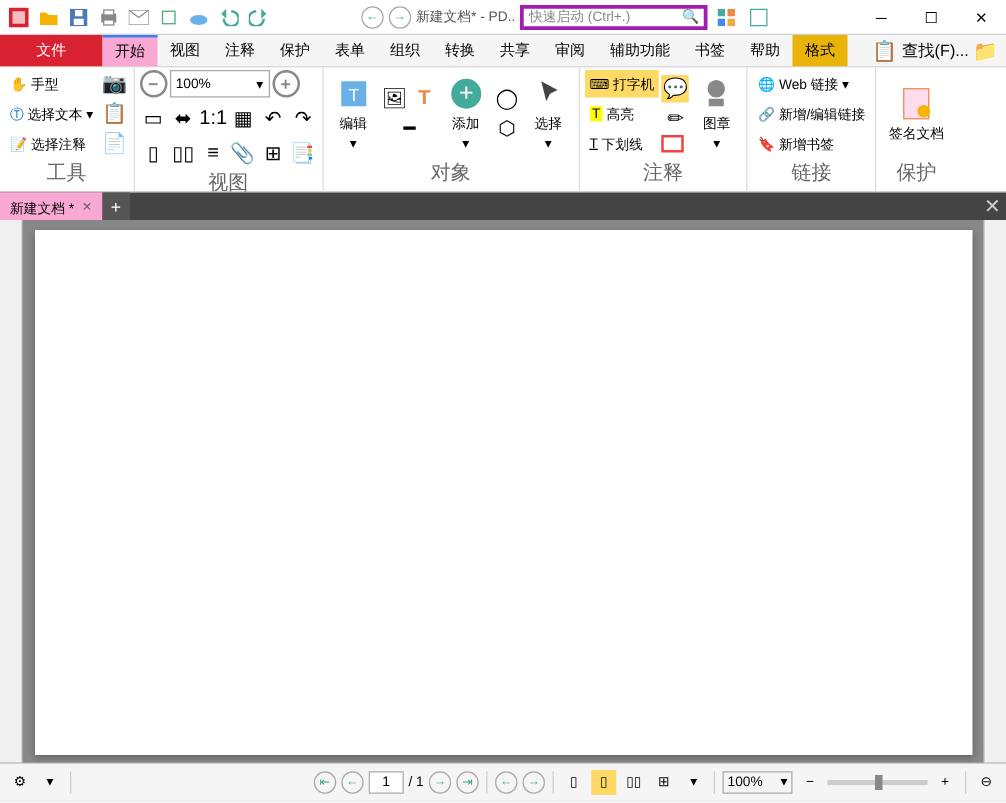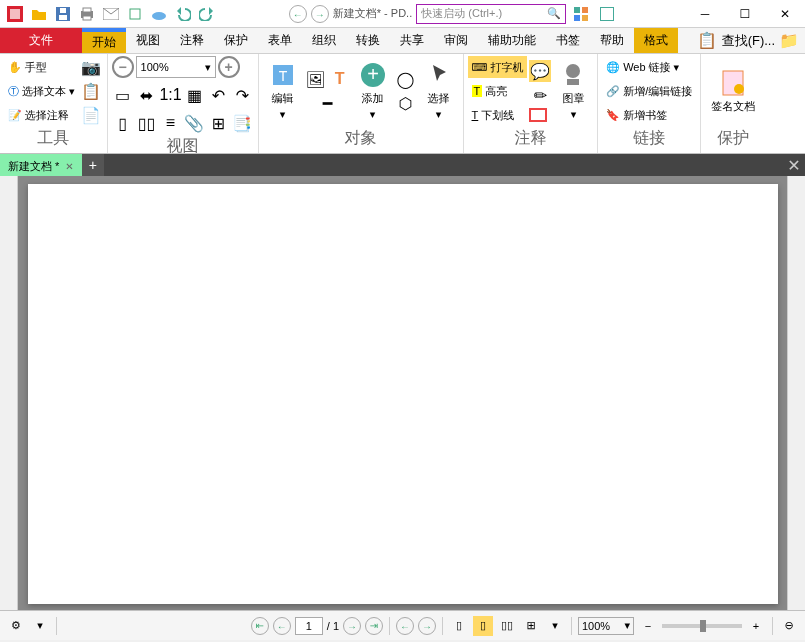--- a/index.html
+++ b/index.html
@@ -4,49 +4,49 @@
 <style>
 * { margin: 0; padding: 0; box-sizing: border-box; font-family: "Microsoft YaHei", Arial, sans-serif; }
 body { width: 805px; height: 642px; background: #f0f0f0; overflow: hidden; position: relative; }
 
 
 .titlebar { height: 28px; background: #fff; display: flex; align-items: center; border-bottom: 1px solid #d0d0d0; }
 .qat { display: flex; align-items: center; gap: 2px; padding: 0 4px; }
 .qat-btn { width: 22px; height: 22px; display: flex; align-items: center; justify-content: center; cursor: pointer; }
 .title-center { flex: 1; display: flex; align-items: center; justify-content: center; gap: 4px; font-size: 11px; color: #555; }
 .nav-arrow { width: 18px; height: 18px; border: 1px solid #aaa; border-radius: 50%; display: flex; align-items: center; justify-content: center; font-size: 10px; color: #4a7; }
-.search-box { width: 150px; height: 20px; border: 1px solid #a21caf; font-size: 11px; padding: 0 4px; color: #888; display: flex; align-items: center; }
+.search-box { width: 150px; height: 20px; border: 3px solid #a21caf; font-size: 11px; padding: 0 4px; color: #888; display: flex; align-items: center; }
 .win-btns { display: flex; }
 .win-btn { width: 40px; height: 28px; display: flex; align-items: center; justify-content: center; font-size: 12px; }
 
 
 .menubar { height: 26px; background: #f5f5f5; display: flex; align-items: stretch; border-bottom: 1px solid #d0d0d0; }
 .menu-item { padding: 0 10px; font-size: 12px; display: flex; align-items: center; cursor: pointer; }
 .menu-file { background: #d92231; color: #fff; padding: 0 29px; }
-.menu-active { background: #eab308; border-top: 4px solid #3b82f6; }
+.menu-active { background: #f9a8d4; border-top: 2px solid #3b82f6; }
 .menu-format { background: #eab308; }
 .menu-right { margin-left: auto; display: flex; align-items: center; gap: 4px; padding-right: 6px; }
 
 
 .ribbon { height: 100px; background: #fff; display: flex; border-bottom: 1px solid #c0c0c0; }
 .ribbon-group { border-right: 1px solid #ddd; display: flex; flex-direction: column; padding: 2px 4px; }
 .ribbon-group-body { flex: 1; display: flex; align-items: center; gap: 2px; }
 .ribbon-group-label { font-size: 16px; color: #666; text-align: center; padding: 2px 0; }
 .ribbon-row { display: flex; align-items: center; gap: 2px; }
 .ribbon-col { display: flex; flex-direction: column; gap: 2px; }
 .ribbon-btn-sm { width: 22px; height: 22px; display: flex; align-items: center; justify-content: center; cursor: pointer; }
 .ribbon-btn-lbl { display: flex; align-items: center; gap: 3px; font-size: 11px; padding: 2px 4px; cursor: pointer; height: 22px; }
 .ribbon-btn-big { display: flex; flex-direction: column; align-items: center; gap: 2px; padding: 4px 6px; cursor: pointer; font-size: 11px; }
 .zoom-combo { height: 22px; border: 1px solid #aaa; font-size: 11px; padding: 0 4px; width: 80px; display: flex; align-items: center; justify-content: space-between; }
 .zoom-circle { width: 22px; height: 22px; border: 2px solid #888; border-radius: 50%; display: flex; align-items: center; justify-content: center; font-size: 14px; font-weight: bold; color: #888; }
 .typewriter-active { background: #ffd966; }
 
 
 .tabstrip { height: 22px; background: #444; display: flex; align-items: stretch; }
-.doc-tab { background: #86efac; padding: 12px 8px; display: flex; align-items: center; gap: 6px; font-size: 11px; justify-content: center; }
+.doc-tab { background: #f9a8d4; padding: 12px 8px; display: flex; align-items: center; gap: 6px; font-size: 11px; justify-content: center; }
 .doc-tab-close { font-size: 10px; color: #666; }
 .new-tab { width: 22px; background: #555; color: #fff; display: flex; align-items: center; justify-content: center; font-size: 14px; }
 .tabstrip-close { margin-left: auto; width: 22px; color: #ccc; display: flex; align-items: center; justify-content: center; }
 
 
 .docarea { height: 434px; background: #888; position: relative; display: flex; }
 .ruler-v { width: 18px; background: #f0f0f0; border-right: 1px solid #ccc; }
 .page-viewport { flex: 1; background: #888; display: flex; justify-content: center; padding: 8px 0 0 0; overflow: hidden; }
 .page { width: 750px; height: 420px; background: #fff; box-shadow: 0 2px 6px rgba(0,0,0,0.3); }
 .ruler-r { width: 18px; background: #f0f0f0; border-left: 1px solid #ccc; }

